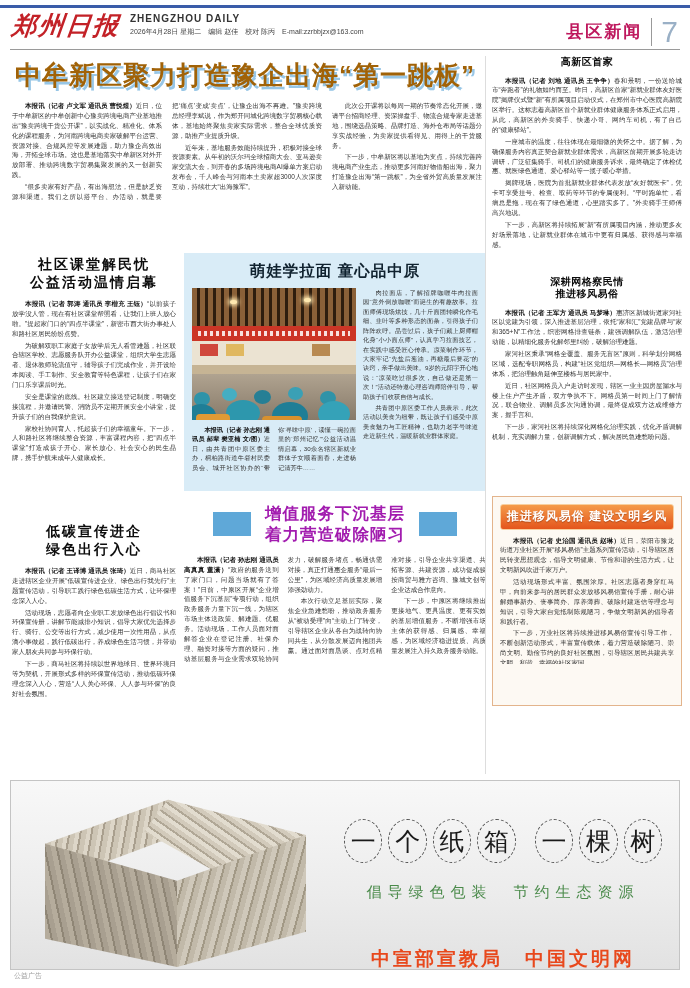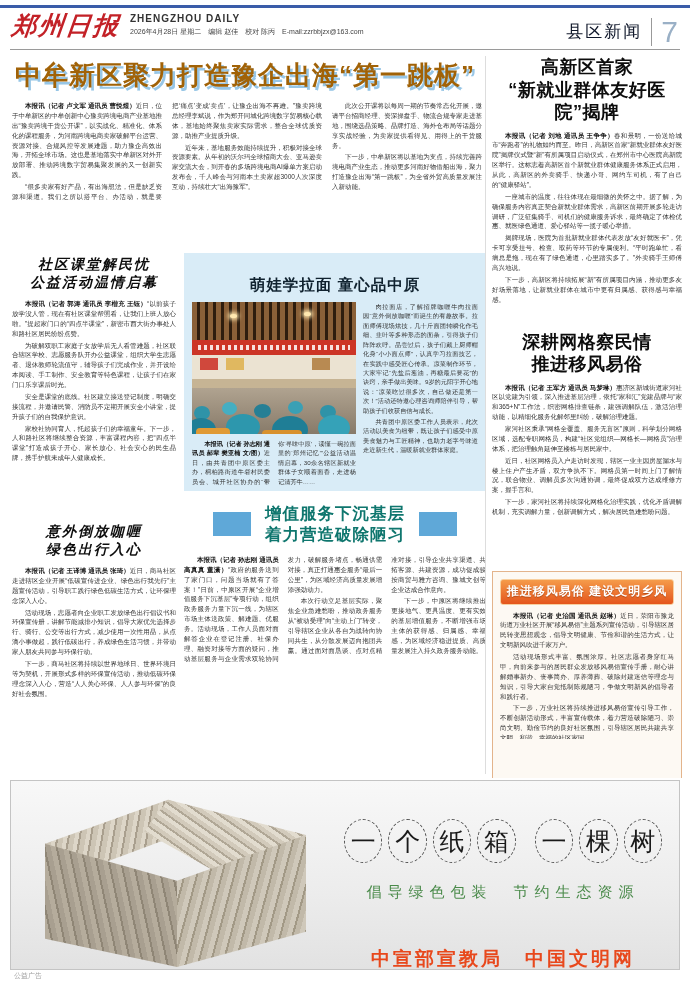--- a/index.html
+++ b/index.html
@@ -10,47 +10,47 @@
   .topline { position:absolute; top:5px; left:0; width:690px; height:3px; background:#3a5ca8; }
   .masthead { position:absolute; top:13px; left:12px; width:466px; display:flex; align-items:flex-end; gap:10px; }
   .logo { font-family:"Liberation Serif","DejaVu Serif",serif; font-weight:bold; font-style:italic;
           font-size:25px; color:#c32127; letter-spacing:2px; transform:skewX(-6deg); line-height:1; }
   .mast-right { padding-bottom:1px; }
   .logo-en { font-size:10px; font-weight:bold; color:#333; letter-spacing:1px; }
   .dateline { font-size:7px; color:#444; margin-top:3px; white-space:nowrap; }
   .head-rule { position:absolute; top:49px; left:10px; width:670px; height:1px; background:#9a9a9a; }
   .section-head { position:absolute; top:15px; left:488px; width:192px; height:33px;
                   display:flex; align-items:center; justify-content:flex-end; gap:9px; }
-  .section-name { font-size:17px; font-weight:normal; color:#0f172a; letter-spacing:2px; }
+  .section-name { font-size:17px; font-weight:bold; color:#be185d; letter-spacing:2px; }
   .section-div { width:1px; height:28px; background:#999; }
   .page-num { font-size:30px; color:#9ab0c6; line-height:1; padding-right:2px; }
 
   
   .body-text { text-align:justify; font-size:6.5px; line-height:1.52; color:#333; overflow:hidden; }
   .body-text p { margin:0 0 2px; text-indent:2em; }
   .byl { font-weight:bold; color:#111; }
   h2.art { text-align:center; font-weight:bold; color:#0d0d0d; margin:0; line-height:1.25; }
 
   
   .lead-title { position:absolute; top:58px; left:8px; width:474px; text-align:center;
                 font-size:26px; font-weight:bold; color:#a16207; letter-spacing:1px;
                 text-shadow:2.5px 2.5px 0 #97c6e6; white-space:nowrap; }
   .lead-body { position:absolute; top:101px; left:12px; width:470px; height:150px;
                column-count:3; column-gap:10px; }
 
   
   .left-col { position:absolute; top:256px; left:12px; width:164px; height:520px; overflow:hidden; }
-  .left-col h2 { font-size:14px; letter-spacing:2px;font-style:italic; }
+  .left-col h2 { font-size:14px; letter-spacing:2px; }
   .shequ-body { margin-top:8px; height:224px; }
   .ditan-h2 { margin-top:16px; }
   .ditan-body { margin-top:8px; height:190px; }
 
   
   .feature { position:absolute; top:253px; left:184px; width:302px; height:238px;
-             background:#d9ecf7; box-sizing:border-box; padding:22px 8px 6px; }
+             background:#d9ecf7; box-sizing:border-box; padding:8px 8px 6px; }
   .feature-title { text-align:center; font-size:15.5px; font-weight:bold; color:#10222f;
                    letter-spacing:1px; margin-bottom:6px; }
   .feature-grid { display:grid; grid-template-columns:164px 1fr; column-gap:7px; row-gap:5px; }
   .photo { position:relative; width:164px; height:132px; overflow:hidden; background:#b9ab98; }
   .ph-ceiling { position:absolute; top:0; left:0; right:0; height:38px;
         background:repeating-linear-gradient(90deg,#8a6038 0 5px,#2e1d0e 5px 8px); }
   .ph-light { position:absolute; width:7px; height:4px; background:#ffe9b0; border-radius:50%; box-shadow:0 0 4px 2px #ffe9b0; }
   .ph-banner { position:absolute; top:38px; left:0; right:0; height:15px; background:#cc3526; }
   .ph-banner i { position:absolute; top:5px; left:6px; right:6px; height:5px;
         background:repeating-linear-gradient(90deg,rgba(255,255,255,.85) 0 3px,transparent 3px 6px); }
@@ -61,27 +61,27 @@
         background:linear-gradient(180deg,#b0a390,#877a69); }
   .cap { position:absolute; border-radius:50%; }
   .vest { position:absolute; border-radius:4px 4px 0 0; }
   .feature-intro { width:164px; height:64px; column-count:2; column-gap:8px; font-size:6.2px; }
   .feature-right { grid-column:2; grid-row:1 / span 2; height:201px; font-size:6.2px; }
 
   
   .mid-block { position:absolute; top:503px; left:184px; width:302px; }
   .mid-head { display:flex; align-items:center; justify-content:center; gap:14px; }
   .blue-sq { width:38px; height:24px; background:#5fa8d8; flex:0 0 auto; }
-  .mid-title { text-align:center; font-size:16.5px; font-weight:bold; color:#0f766e; line-height:1.3; letter-spacing:1px; }
+  .mid-title { text-align:center; font-size:16.5px; font-weight:bold; color:#a21caf; line-height:1.3; letter-spacing:1px; }
   .mid-body { margin-top:9px; height:208px; column-count:3; column-gap:9px; }
 
   
   .vrule { position:absolute; top:56px; left:485px; width:1px; height:718px; background:#ddd; }
   .right-col { position:absolute; top:56px; left:492px; width:190px; height:722px; overflow:hidden; }
-  .right-col h2 { font-size:18px; letter-spacing:0.5px; }
+  .right-col h2 { font-size:10px; letter-spacing:0.5px; }
   .gaoxin-body { margin-top:7px; height:200px; }
   .wangge-h2 { margin-top:8px; }
   .wangge-body { margin-top:7px; height:176px; }
   .orange-box { margin-top:12px; border:1px solid #e3b48c; background:#fdf9f3; padding:7px 7px 5px; height:196px; box-sizing:content-box; }
   .banner { background:linear-gradient(180deg,#f59b4a,#e4551c); border:1px solid #f8cf9e; border-radius:3px;
             color:#fff; font-weight:bold; font-size:12px; letter-spacing:1px; text-align:center;
             padding:3px 0 4px; text-shadow:0 1px 1px rgba(120,40,0,.5); }
   .orange-box h2 { margin-top:7px; font-size:15px; letter-spacing:2px; }
   .wenming-body { margin-top:6px; height:128px; }
 
@@ -143,21 +143,21 @@
     <h2 class="art">
       <span>社区课堂解民忧</span><br><span>公益活动温情启幕</span>
     </h2>
     <div class="shequ-body body-text">
       <p><b class="byl">本报讯（记者 郭涛 通讯员 李楷充 王钰）</b><span>“以前孩子放学没人管，现在有社区课堂帮照看，让我们上班人放心啦。”提起家门口的“四点半课堂”，新密市西大街办事处人和路社区居民纷纷点赞。</span></p>
       <p>为破解双职工家庭子女放学后无人看管难题，社区联合辖区学校、志愿服务队开办公益课堂，组织大学生志愿者、退休教师轮流值守，辅导孩子们完成作业，并开设绘本阅读、手工制作、安全教育等特色课程，让孩子们在家门口乐享课后时光。</p>
       <p>安全是课堂的底线。社区建立接送登记制度，明确交接流程，并邀请民警、消防员不定期开展安全小讲堂，提升孩子们的自我保护意识。</p>
       <p>家校社协同育人，托起孩子们的幸福童年。下一步，人和路社区将继续整合资源，丰富课程内容，把“四点半课堂”打造成孩子开心、家长放心、社会安心的民生品牌，携手护航未成年人健康成长。</p>
     </div>
     <h2 class="art ditan-h2">
-      <span>意外倒放咖喱</span><br><span>绿色出行入心</span>
+      <span>低碳宣传进企</span><br><span>绿色出行入心</span>
     </h2>
     <div class="ditan-body body-text">
       <p><b class="byl">本报讯（记者 王译博 通讯员 张琦）</b><span>近日，商马社区走进辖区企业开展“低碳宣传进企业、绿色出行我先行”主题宣传活动，引导职工践行绿色低碳生活方式，让环保理念深入人心。</span></p>
       <p>活动现场，志愿者向企业职工发放绿色出行倡议书和环保宣传册，讲解节能减排小知识，倡导大家优先选择步行、骑行、公交等出行方式，减少使用一次性用品，从点滴小事做起，践行低碳出行，养成绿色生活习惯，并带动家人朋友共同参与环保行动。</p>
       <p>下一步，商马社区将持续以世界地球日、世界环境日等为契机，开展形式多样的环保宣传活动，推动低碳环保理念深入人心，营造“人人关心环保、人人参与环保”的良好社会氛围。</p>
     </div>
   </div>
 
   <div class="feature">
     <div class="feature-title">萌娃学拉面 童心品中原</div>
@@ -210,21 +210,21 @@
     <div class="mid-body body-text">
       <p><b class="byl">本报讯（记者 孙志刚 通讯员 高真真 董潇）</b><span>“政府的服务送到了家门口，问题当场就有了答案！”日前，中原区开展“企业增值服务下沉基层”专项行动，组织政务服务力量下沉一线，为辖区市场主体送政策、解难题、优服务。活动现场，工作人员面对面解答企业在登记注册、社保办理、融资对接等方面的疑问，推动基层服务与企业需求双轮协同发力，破解服务堵点，畅通供需对接，真正打通惠企服务“最后一公里”，为区域经济高质量发展增添强劲动力。</span></p>
       <p>本次行动立足基层实际，聚焦企业急难愁盼，推动政务服务从“被动受理”向“主动上门”转变，引导辖区企业从各自为战转向协同共生，从分散发展迈向抱团共赢。通过面对面恳谈、点对点精准对接，引导企业共享渠道、共拓客源、共建资源，成功促成骏按商贸与雅方咨询、豫城文创等企业达成合作意向。</p>
       <p>下一步，中原区将继续推出更接地气、更具温度、更有实效的基层增值服务，不断增强市场主体的获得感、归属感、幸福感，为区域经济稳进提质、高质量发展注入持久政务服务动能。</p>
     </div>
   </div>
 
   <div class="vrule"></div>
   <div class="right-col">
     <h2 class="art">
-      <span>高新区首家</span><br><span>“新就业群体友好医院”揭牌</span>
+      <span>高新区首家</span><br>
     </h2>
     <div class="gaoxin-body body-text">
       <p><b class="byl">本报讯（记者 刘地 通讯员 王争争）</b><span>春和景明，一份送给城市“奔跑者”的礼物如约而至。昨日，高新区首家“新就业群体友好医院”揭牌仪式暨“新”有所属项目启动仪式，在郑州市中心医院高新院区举行。这标志着高新区首个新就业群体健康服务体系正式启用，从此，高新区的外卖骑手、快递小哥、网约车司机，有了自己的“健康驿站”。</span></p>
       <p>一座城市的温度，往往体现在最细微的关怀之中。据了解，为确保服务内容真正契合新就业群体需求，高新区前期开展多轮走访调研，广泛征集骑手、司机们的健康服务诉求，最终确定了体检优惠、就医绿色通道、爱心驿站等一揽子暖心举措。</p>
       <p>揭牌现场，医院为首批新就业群体代表发放“友好就医卡”，凭卡可享受挂号、检查、取药等环节的专属便利。“平时跑单忙，看病总是拖，现在有了绿色通道，心里踏实多了。”外卖骑手王师傅高兴地说。</p>
       <p>下一步，高新区将持续拓展“新”有所属项目内涵，推动更多友好场景落地，让新就业群体在城市中更有归属感、获得感与幸福感。</p>
     </div>
     <h2 class="art wangge-h2">
       <span>深耕网格察民情</span><br><span>推进移风易俗</span>
     </h2>

